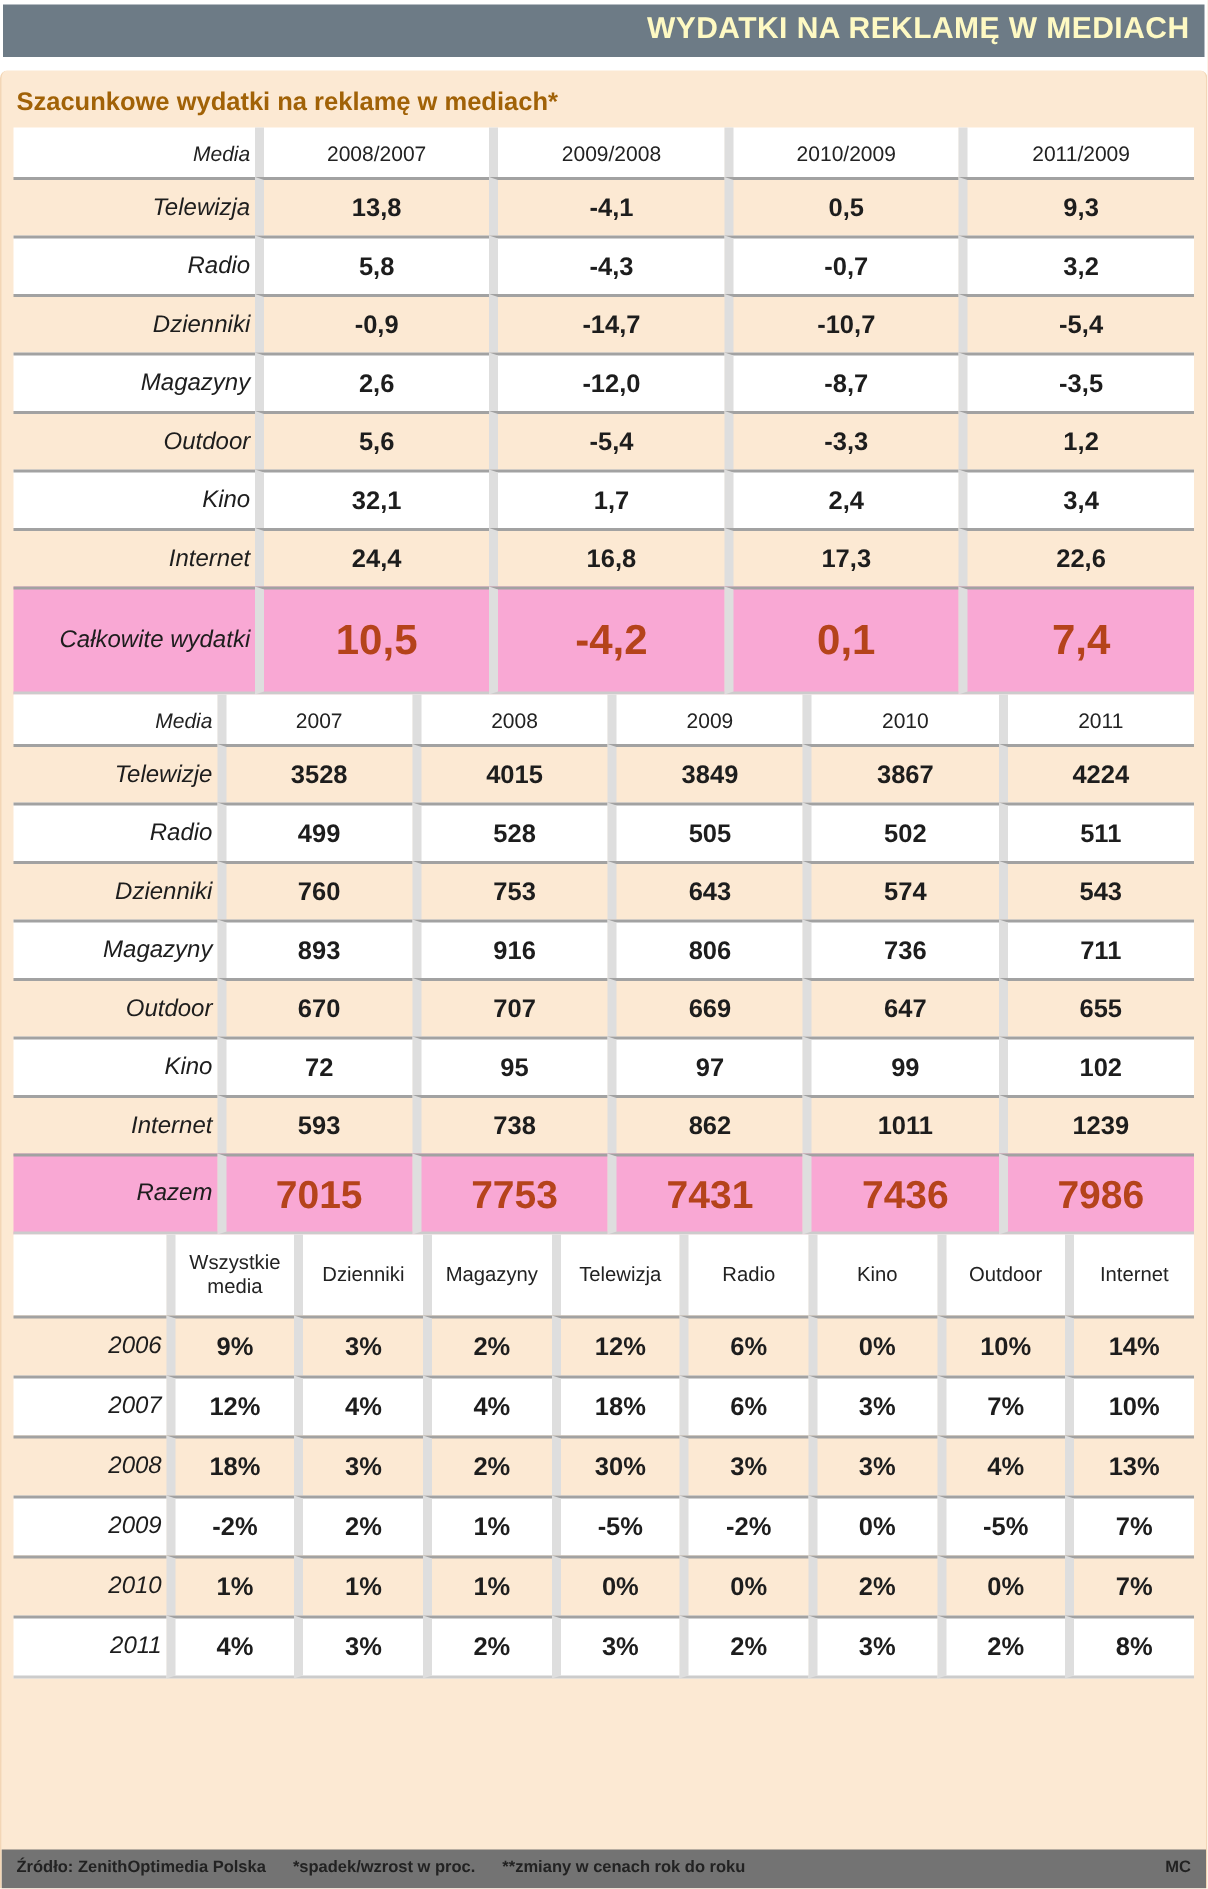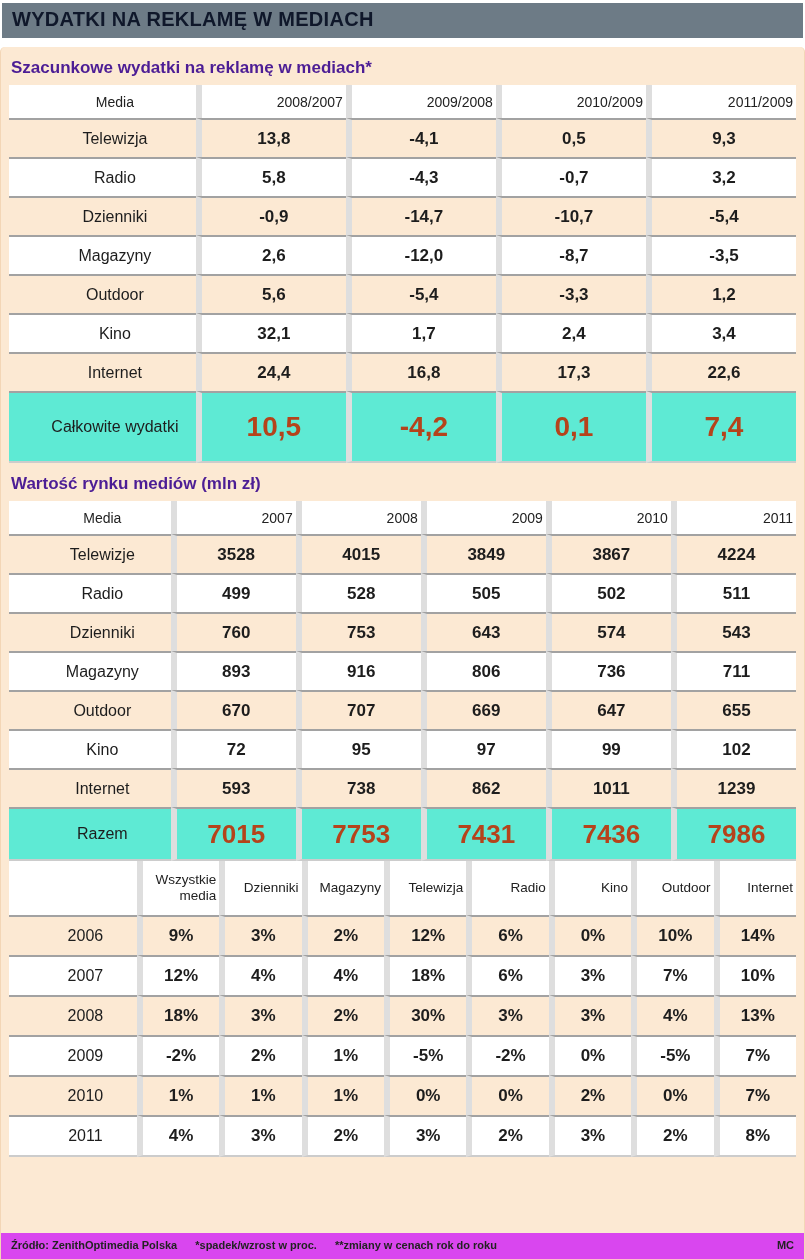--- a/index.html
+++ b/index.html
@@ -7,71 +7,72 @@
     width:805px; height:1259px;
     background:#ffffff;
     font-family:"Liberation Sans", sans-serif;
     color:#1d1d1d;
     display:flex; flex-direction:column;
     box-sizing:border-box;
   }
   .masthead {
     margin:3px 2px 0 2px;
     background:#6d7b86;
-    color:#0f172a;
+    color:#fef9c3;
     font-size:20px; font-weight:bold;
     letter-spacing:0.3px;
     padding:5px 10px 7px 10px;
+    text-align:right;
   }
   .content {
     margin-top:9px;
     background:#fce9d3;
     border-radius:5px 5px 0 0;
     flex:1;
     display:flex; flex-direction:column;
     overflow:hidden;
     border-left:1px solid #f3d6b6;
     border-right:1px solid #f3d6b6;
   }
   .section-title {
-    font-size:17px; font-weight:bold; color:#4c1d95;
+    font-size:17px; font-weight:bold; color:#a16207;
     margin:11px 10px 7px 10px;
   }
   table.tbl {
     width:calc(100% - 16px);
     margin:0 8px;
     border-collapse:separate; border-spacing:0;
     table-layout:fixed;
   }
   .tbl th, .tbl td { border-left:6px solid #dedede; overflow:hidden; padding:1px 3px; }
-  .tbl th.first, .tbl td.first { border-left:none; text-align:center; padding-left:28px; }
+  .tbl th.first, .tbl td.first { border-left:none; text-align:right; padding-left:2px;font-style:italic; }
   .tbl th {
     background:#ffffff; font-weight:normal; font-size:14px;
-    height:31px; text-align:right; color:#222;
+    height:31px; text-align:center; color:#222;
   }
   .tbl td {
     text-align:center; font-weight:bold; font-size:17px;
     height:35px;
   }
   .tbl tbody td { border-top:2px solid #a2a2a2; }
   .tbl tbody tr:last-child td { border-bottom:2px solid #cccccc; }
   .tbl td.first { font-weight:normal; font-size:16px; }
   .tbl tr.peach td { background:#fce9d3; }
   .tbl tr.white td { background:#ffffff; }
-  .tbl tr.total td { background:#5eead4; color:#b5431b; font-size:28px; height:66px; }
+  .tbl tr.total td { background:#f9a8d4; color:#b5431b; font-size:28px; height:66px; }
   .tbl tr.total td.first { color:#1d1d1d; font-size:16px; line-height:1.2; }
   .t2 tr.total td { font-size:26px; height:48px; }
   .t1 th.first, .t1 td.first { width:19.8%; }
   .t2 th.first, .t2 td.first { width:16.6%; }
   .t3 th.first, .t3 td.first { width:12.3%; }
   .t3 th { height:52px; font-size:13.5px; line-height:1.15; }
   .t3 td { height:36px; }
   .footer {
     margin-top:auto;
-    background:#d946ef;
+    background:#737373;
     display:flex; align-items:center;
     font-size:11px; font-weight:bold; color:#222;
     padding:6px 10px 8px 10px;
   }
   .footer .note { margin-right:18px; }
   .footer .credit { margin-left:auto; }
 </style>
 </head>
 <body>
 
@@ -145,21 +146,20 @@
         <tr class="total">
           <td class="first">Całkowite wydatki</td>
           <td>10,5</td>
           <td>-4,2</td>
           <td>0,1</td>
           <td>7,4</td>
         </tr>
       </tbody>
     </table>
 
-  <div class="section-title">Wartość rynku mediów (mln zł)</div>
   <table class="tbl t2">
       <thead>
         <tr>
           <th class="first">Media</th>
           <th>2007</th>
           <th>2008</th>
           <th>2009</th>
           <th>2010</th>
           <th>2011</th>
         </tr>

